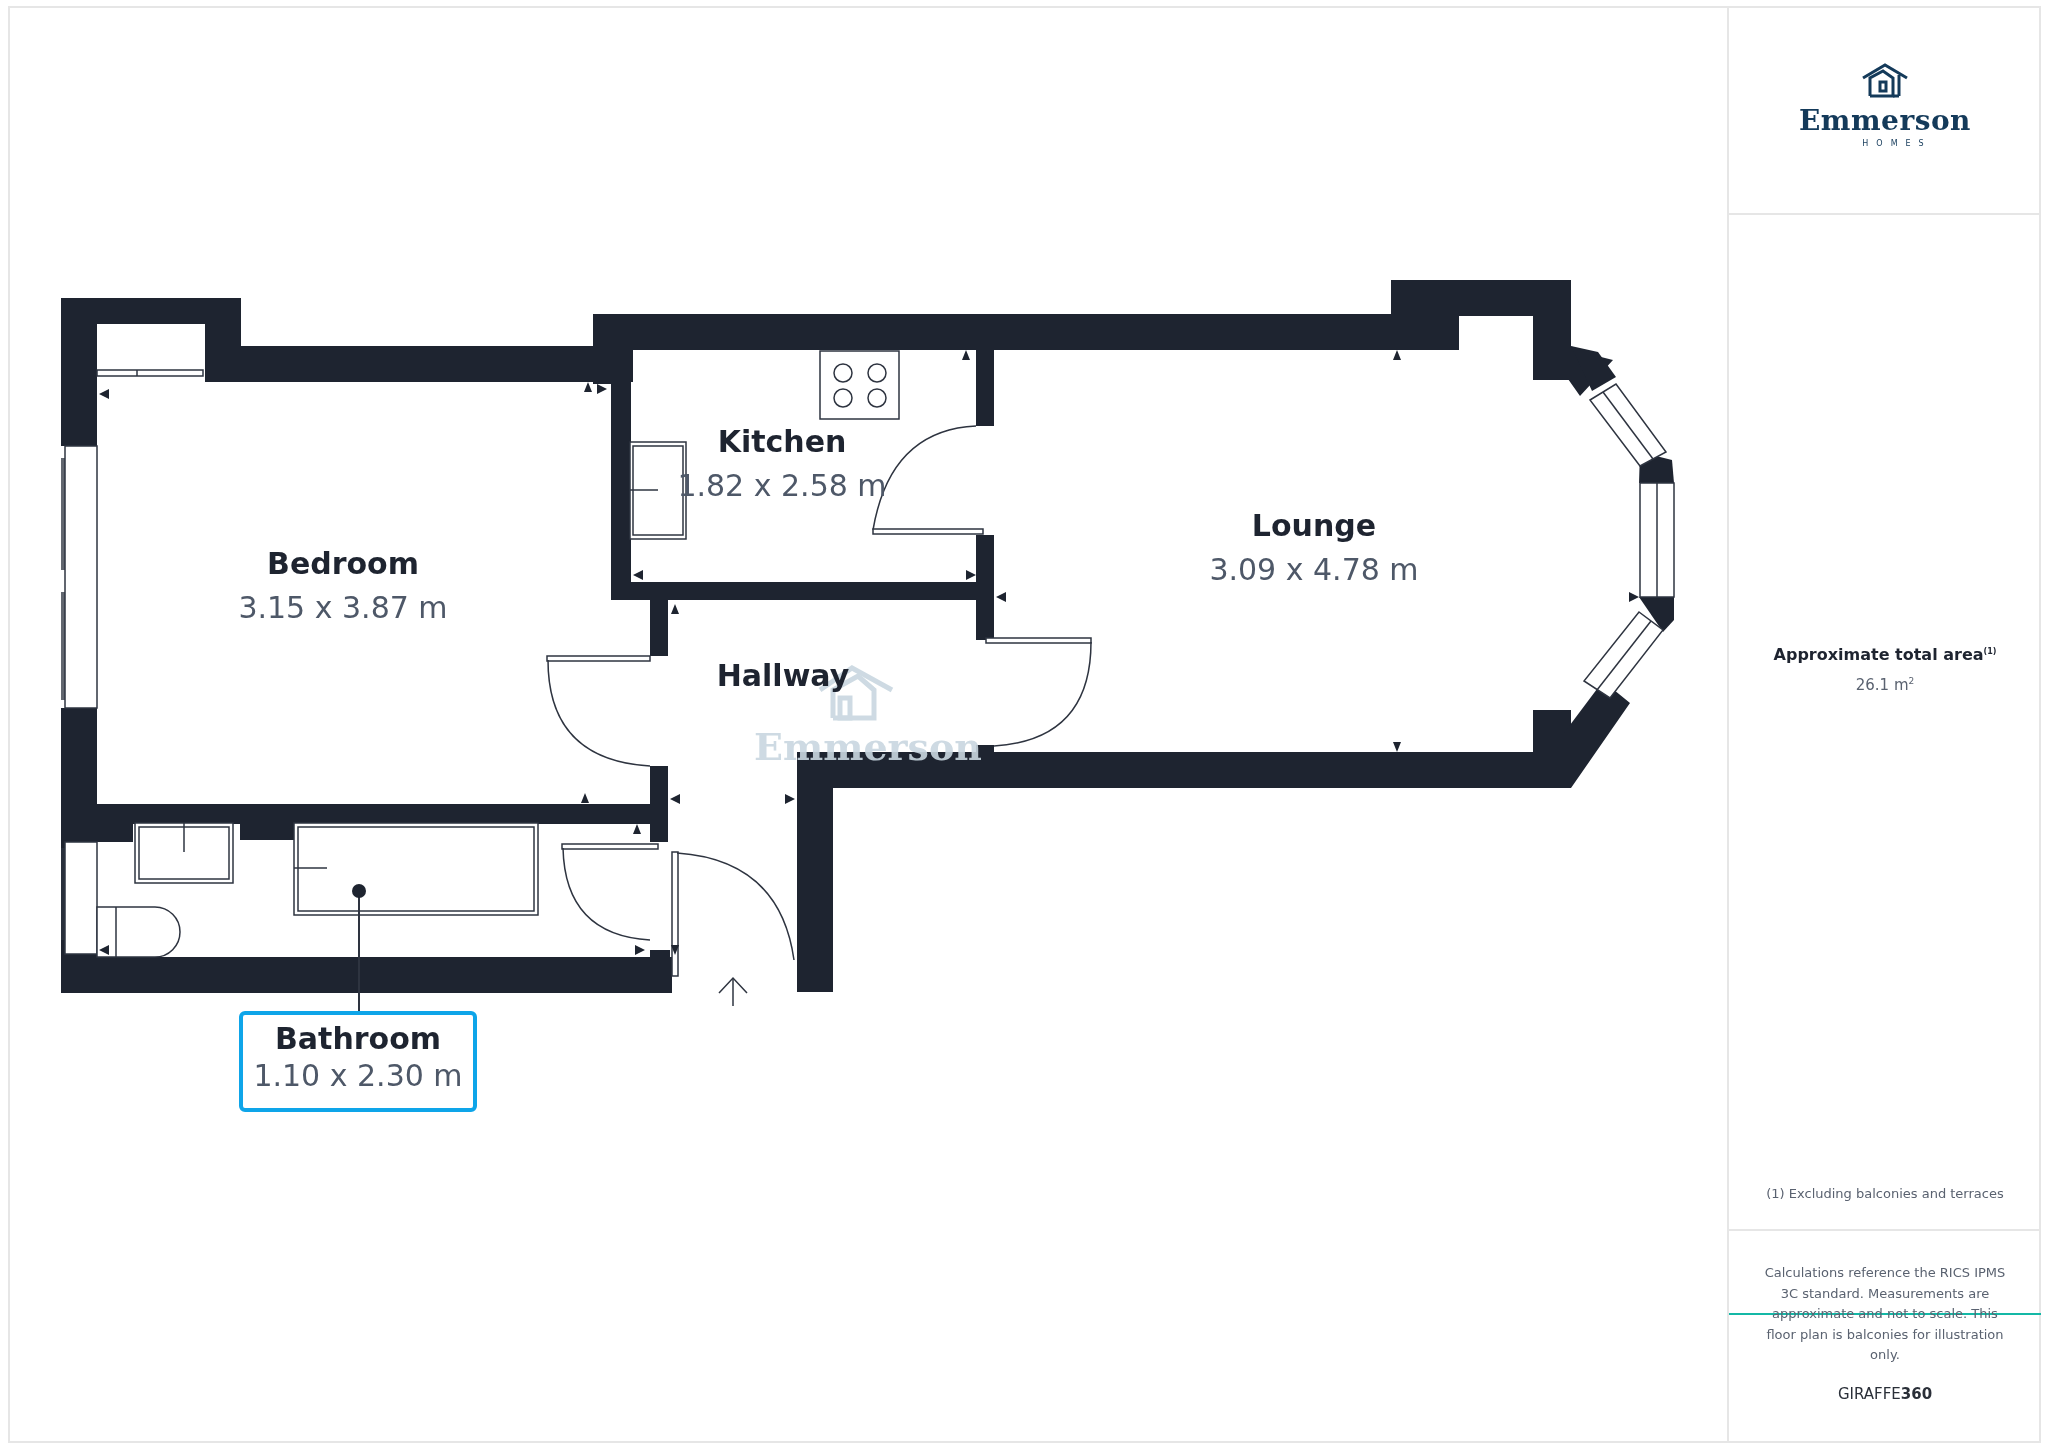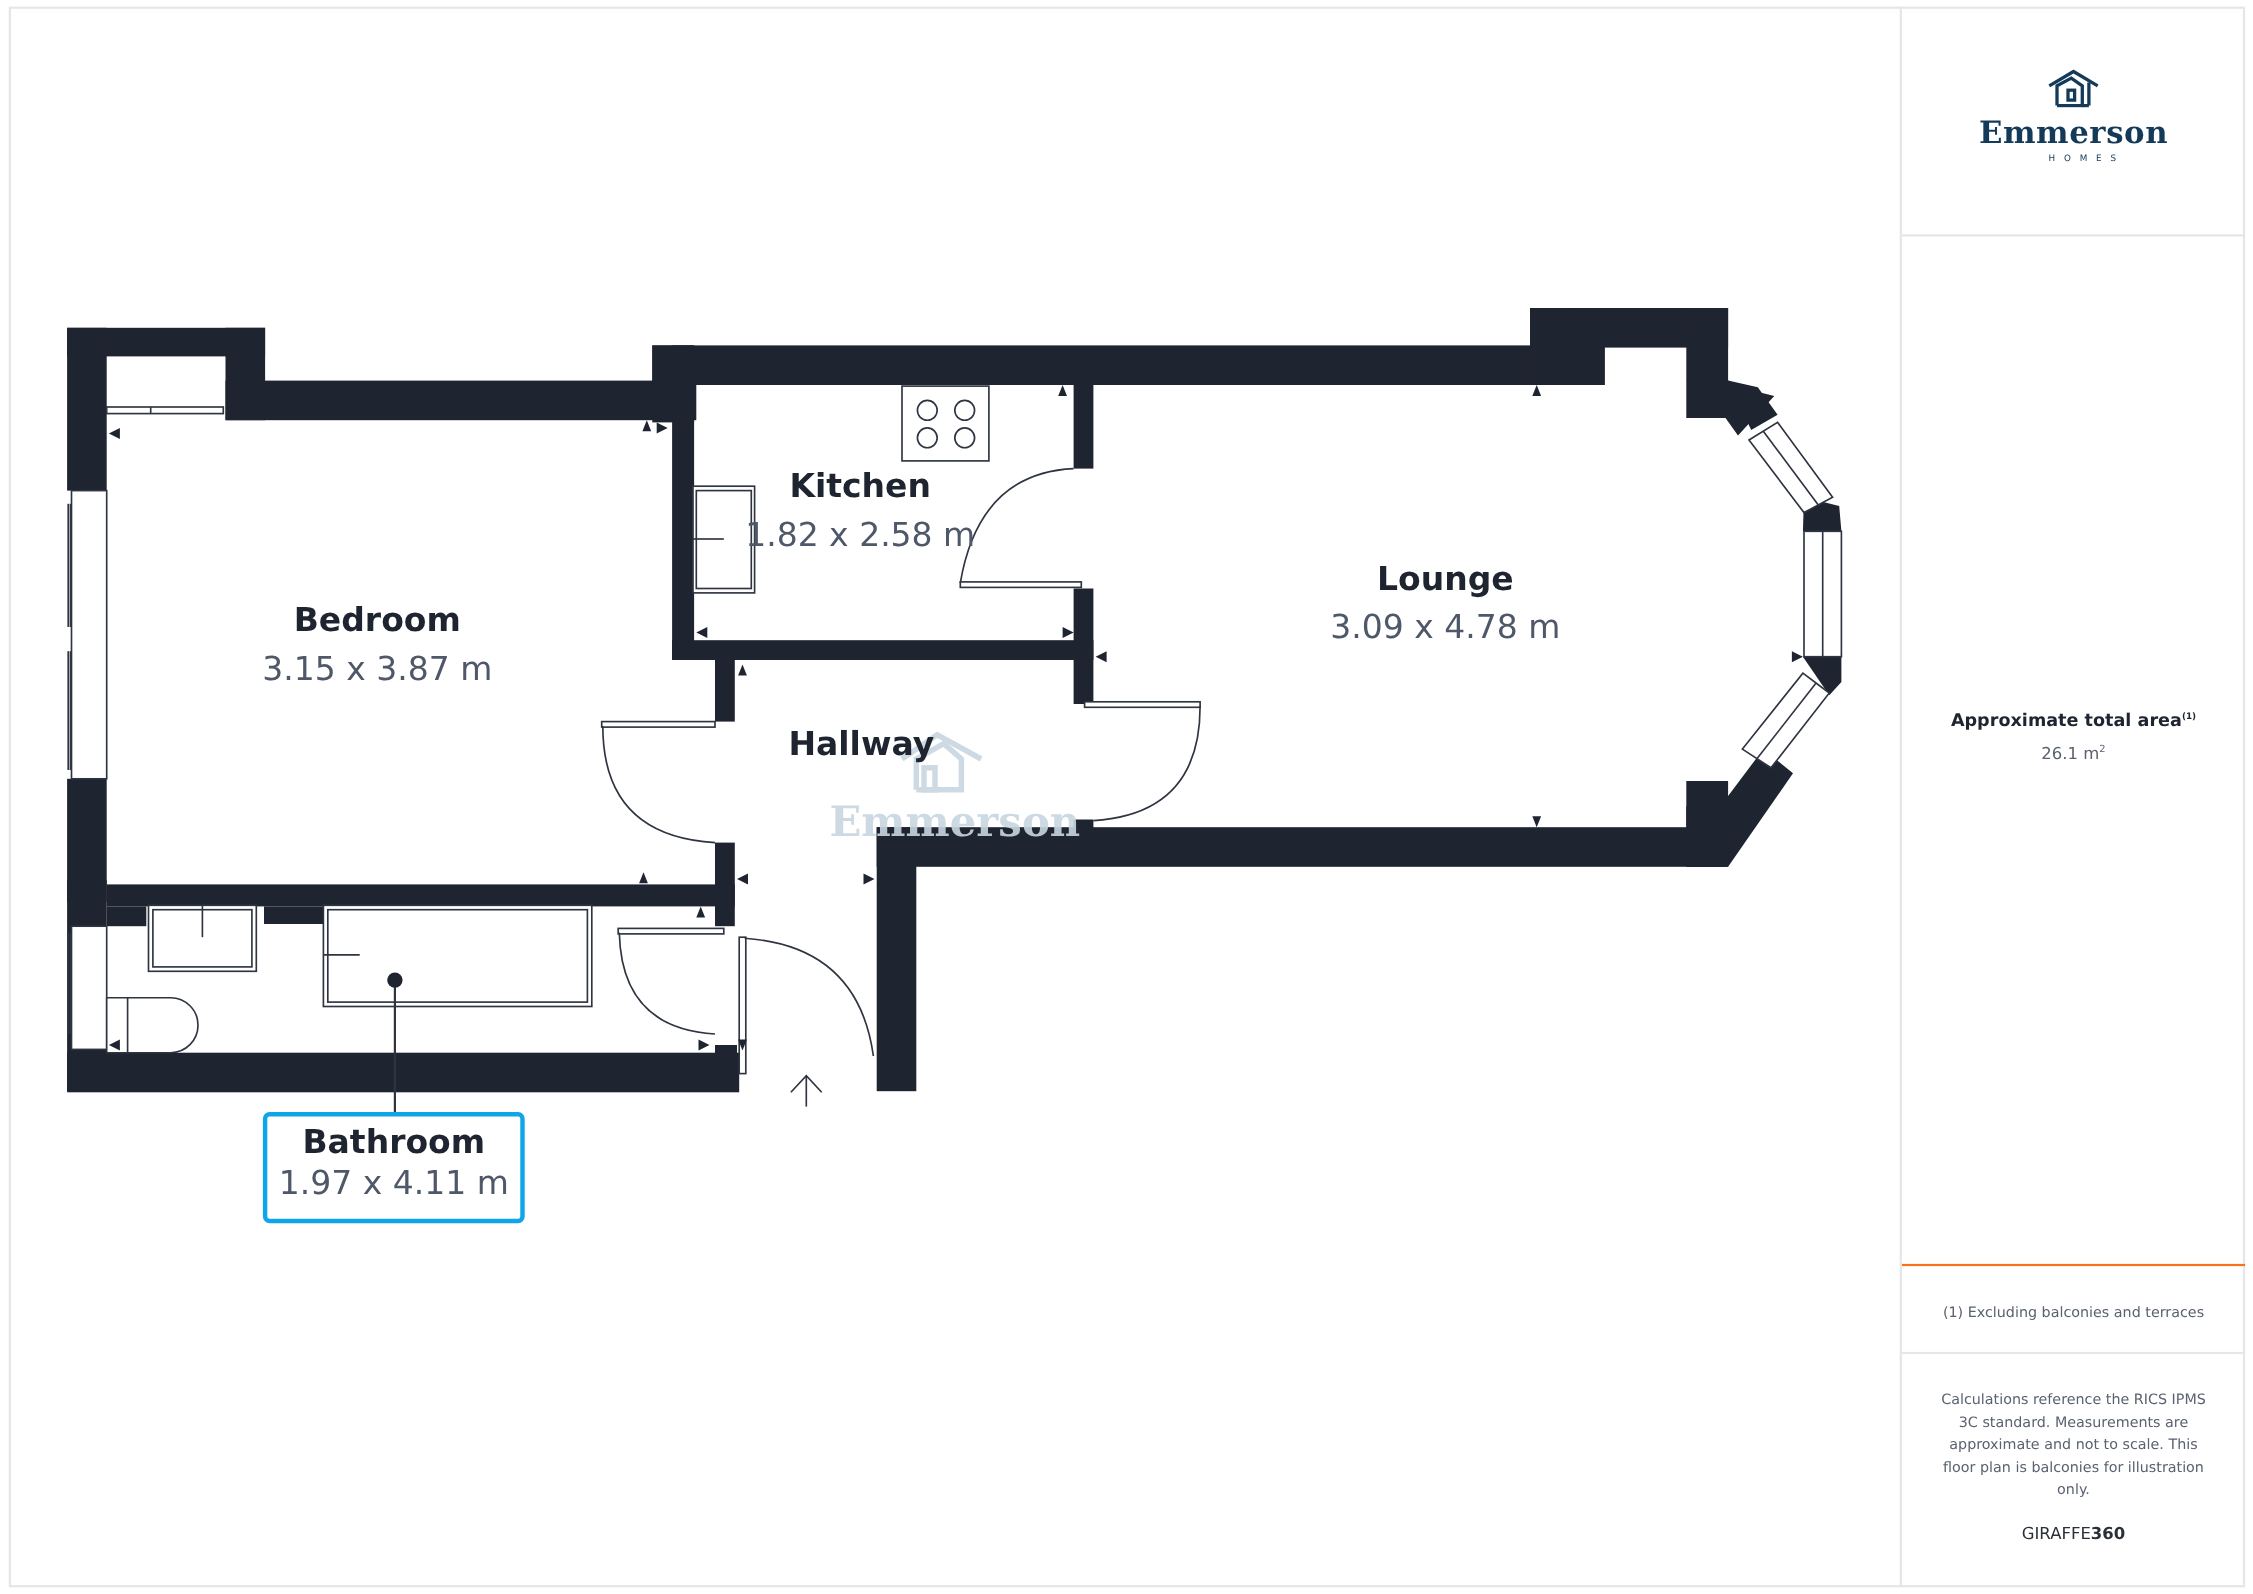--- a/index.html
+++ b/index.html
@@ -1,21 +1,21 @@
 <!DOCTYPE html>
 <html><head>
 <meta charset="utf-8">
 <style>
   html, body { margin: 0; padding: 0; background: #ffffff; }
   body { width: 2048px; height: 1449px; position: relative; overflow: hidden; font-family: "DejaVu Sans", sans-serif; }
   .frame { position: absolute; left: 8px; top: 6px; width: 2033px; height: 1437px; border: 2px solid #e6e6e6; box-sizing: border-box; }
   .side { position: absolute; left: 1727px; top: 6px; width: 314px; height: 1437px; border-left: 2px solid #e6e6e6; box-sizing: border-box; }
   .side-sec { position: absolute; left: 0; width: 312px; border-bottom: 2px solid #e6e6e6; box-sizing: border-box; }
   .logo { top: 0; height: 209px; }
-  .area { top: 209px; height: 936px; border-bottom: 2px solid #f97316; }
+  .area { top: 209px; height: 1100px; border-bottom: 2px solid #14b8a6; }
   .note { top: 1145px; height: 80px; }
   .disc { top: 1225px; height: 210px; border-bottom: none; }
   .logo-box { position: absolute; left: 0; right: 0; top: 56px; text-align: center; }
   .logo-word { font-family: "DejaVu Serif", serif; font-size: 28px; color: #143a5a; letter-spacing: 0.5px; font-weight: bold; margin-top: 2px; }
   .logo-sub { font-family: "DejaVu Sans", sans-serif; font-size: 8px; color: #143a5a; letter-spacing: 8px; margin-top: 2px; padding-left: 24px; }
   .area-box { position: absolute; left: 0; right: 0; top: 430px; text-align: center; }
   .area-title { font-size: 16px; font-weight: bold; color: #1e2430; }
   .area-title sup { font-size: 8px; }
   .area-val { font-size: 15px; color: #5a6270; margin-top: 12px; }
   .area-val sup { font-size: 9px; }
@@ -213,21 +213,21 @@
   <text class="room-dim" x="782" y="496" text-anchor="middle">1.82 x 2.58 m</text>
 
   <text class="room-name" x="1314" y="536" text-anchor="middle">Lounge</text>
   <text class="room-dim" x="1314" y="580" text-anchor="middle">3.09 x 4.78 m</text>
 
   <text class="room-name" x="783" y="686" text-anchor="middle">Hallway</text>
 </svg>
 
 <div class="label-box">
   <div class="n">Bathroom</div>
-  <div class="d">1.97 x 4.11 m</div>
+  <div class="d">1.10 x 2.30 m</div>
 </div>
 
 <div class="side">
   <div class="side-sec logo">
     <div class="logo-box">
       <svg width="48" height="36" viewBox="0 0 48 36">
         <g stroke="#143a5a" stroke-width="3" fill="none">
           <polyline points="2,16 24,3 46,16"></polyline>
           <polyline points="9,34 9,16 22,9 32,16 32,34 9,34"></polyline>
           <rect x="19" y="20" width="6" height="9"></rect>

